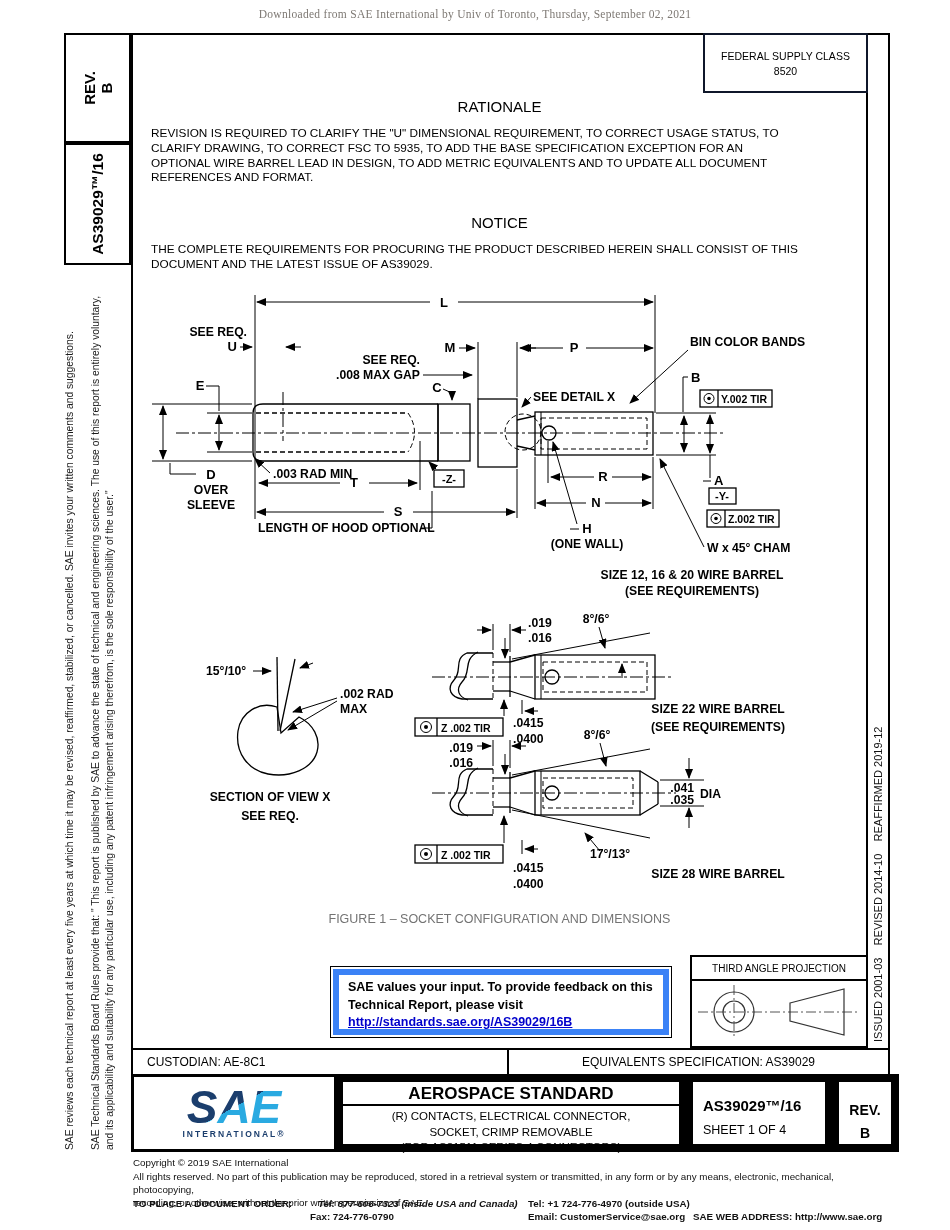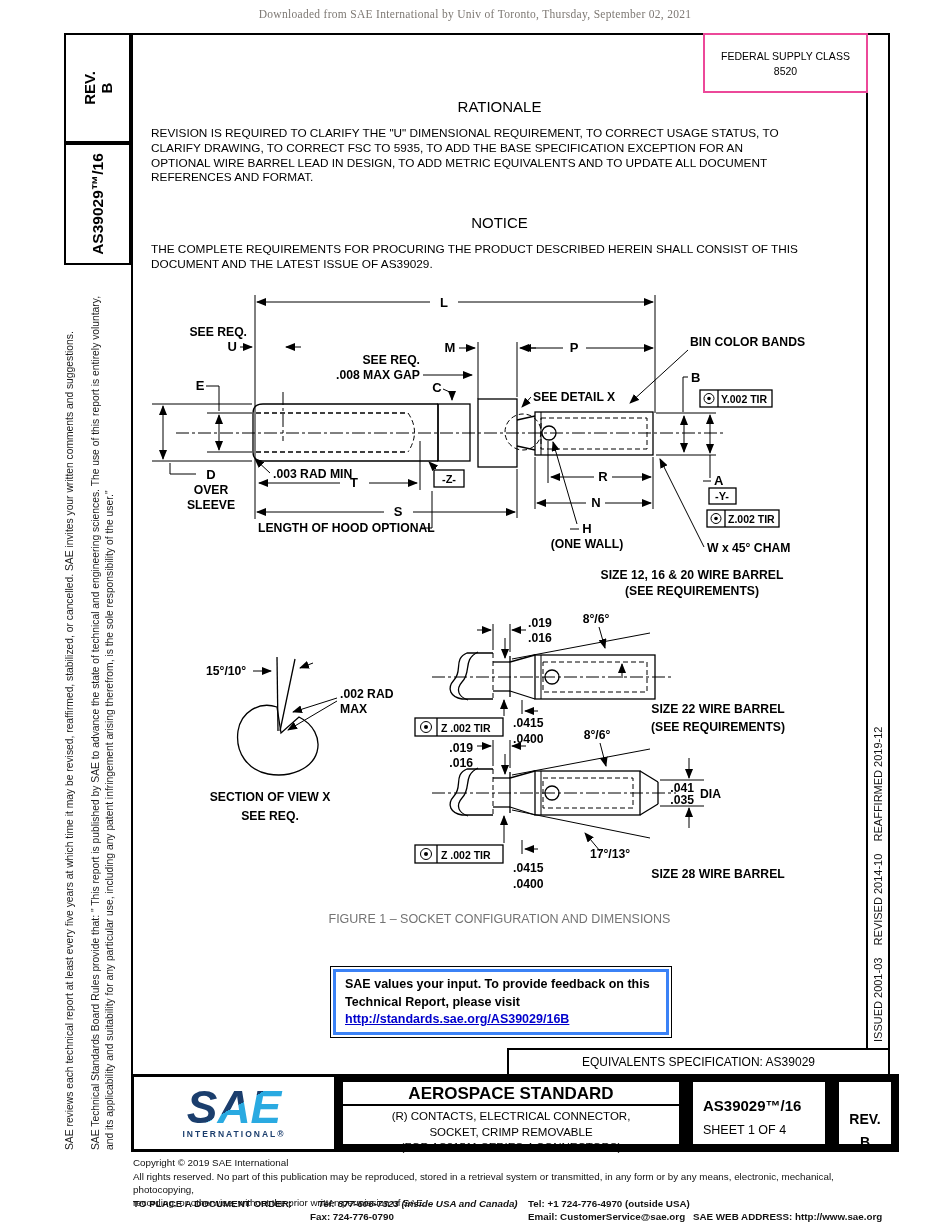--- a/index.html
+++ b/index.html
@@ -13,26 +13,26 @@
     top: 8px; left: 0; width: 100%; text-align: center;
     font-family: "Liberation Serif", "DejaVu Serif", serif;
     font-size: 11.5px; color: #7d7873; letter-spacing: .3px;
   }
   .main-border { left:131px; top:33px; width:759px; height:1119px; border:2px solid #000; }
   .right-strip-line { left:866px; top:33px; width:2px; height:1015px; background:#000; }
   .side-box { left:64px; width:67px; border:2px solid #000; display:flex; align-items:center; justify-content:center; background:#fff; }
   .vtext { transform: rotate(-90deg); white-space: pre-line; text-align:center; font-weight:bold; }
   .legal { transform-origin: 0 0; transform: rotate(-90deg); font-size:10.3px; line-height:13.5px; color:#1a1a1a; }
   .rstatus { transform-origin: 0 0; transform: rotate(-90deg); font-size:11px; white-space:pre; color:#111; }
-  .fsc-box { left:703px; top:33px; width:165px; height:60px; border:2px solid #ec4899; text-align:center; font-size:10.5px; padding-top:14px; line-height:15px; }
+  .fsc-box { left:703px; top:33px; width:165px; height:60px; border:2px solid #0f172a; text-align:center; font-size:10.5px; padding-top:14px; line-height:15px; }
   .heading { left:131px; width:737px; text-align:center; font-size:15px; }
   .bodytext { left:151px; width:730px; font-size:11.8px; line-height:14.8px; white-space:pre-line; }
   .caption { left:131px; width:737px; text-align:center; font-size:12.5px; color:#737373; }
   .feedback-outer { left:330px; top:966px; width:342px; height:72px; border:1px solid #000; padding:2px; }
-  .feedback-inner { border:3px solid #3b82f6; width:100%; height:100%; padding:4px 9px; font-size:12.5px; font-weight:bold; line-height:17.5px; }
+  .feedback-inner { border:6px solid #3b82f6; width:100%; height:100%; padding:4px 9px; font-size:12.5px; font-weight:bold; line-height:17.5px; }
   .feedback-inner a { color:#0000cc; text-decoration:underline; }
   .proj-box { left:690px; top:955px; width:178px; height:93px; border:2px solid #000; }
   .proj-head { height:24px; line-height:23px; text-align:center; font-size:10px; border-bottom:2px solid #000; }
   .info-cell { top:1048px; height:28px; border:2px solid #000; font-size:12px; line-height:24px; background:#fff; }
   .tb-cell { top:1074px; height:78px; border:8px solid #000000; background:#fff; }
   .tb-title { font-size:17px; font-weight:bold; text-align:center; padding-top:2px; height:24px; border-bottom:2px solid #000; }
   .tb-sub { font-size:11.5px; line-height:15.5px; text-align:center; padding-top:3px; white-space:pre-line; }
   .footer { font-size:9.8px; color:#111; }
   .footer-bold { font-weight:bold; }
   svg { font-family:"Liberation Sans", sans-serif; }
@@ -333,21 +333,32 @@
   <div class="abs caption" style="top:912px;">FIGURE 1 – SOCKET CONFIGURATION AND DIMENSIONS</div>
 
   <div class="abs feedback-outer">
     <div class="feedback-inner">
       <div>SAE values your input. To provide feedback on this</div>
       <div>Technical Report, please visit</div>
       <a href="#">http://standards.sae.org/AS39029/16B</a>
     </div>
   </div>
 
-
+  <div class="abs proj-box">
+    <div class="proj-head">THIRD ANGLE PROJECTION</div>
+    <svg width="174" height="62" viewBox="0 0 174 62">
+      <line x1="6" y1="31" x2="168" y2="31" stroke="#555" stroke-width="1" stroke-dasharray="10 3 2 3"></line>
+      <line x1="42" y1="4" x2="42" y2="58" stroke="#555" stroke-width="1" stroke-dasharray="10 3 2 3"></line>
+      <circle cx="42" cy="31" r="20" fill="none" stroke="#333" stroke-width="1.2"></circle>
+      <circle cx="42" cy="31" r="11" fill="none" stroke="#333" stroke-width="1.2"></circle>
+      <path d="M98,22 L152,8 L152,54 L98,40 Z" fill="none" stroke="#333" stroke-width="1.2"></path>
+    </svg>
+  </div>
+
+  <div class="abs info-cell" style="left:131px; width:378px; padding-left:14px;">CUSTODIAN: AE-8C1</div>
   <div class="abs info-cell" style="left:507px; width:383px; text-align:center;">EQUIVALENTS SPECIFICATION: AS39029</div>
 
   <div class="abs tb-cell" style="left:131px; width:206px; border-width:3px; display:flex; align-items:center; justify-content:center;">
     <svg width="150" height="60" viewBox="0 0 150 60">
       <defs>
         <linearGradient id="saeg" x1="0" y1="0" x2="1" y2="1">
           <stop offset="0.5" stop-color="#1B3E6D"></stop>
           <stop offset="0.5" stop-color="#2AAAE1"></stop>
         </linearGradient>
       </defs>
@@ -358,21 +369,21 @@
   <div class="abs tb-cell" style="left:335px; width:352px;">
     <div class="tb-title">AEROSPACE STANDARD</div>
     <div class="tb-sub">(R) CONTACTS, ELECTRICAL CONNECTOR,
 SOCKET, CRIMP REMOVABLE
 (FOR AS81511 SERIES 4 CONNECTORS)</div>
   </div>
   <div class="abs tb-cell" style="left:685px; width:148px; padding:15px 0 0 10px;">
     <div style="font-size:15px; font-weight:bold;">AS39029™/16</div>
     <div style="font-size:12.5px; margin-top:9px;">SHEET 1 OF 4</div>
   </div>
-  <div class="abs tb-cell" style="left:831px; width:68px; text-align:center; padding-top:29px;">
+  <div class="abs tb-cell" style="left:831px; width:68px; text-align:center; padding-top:20px;">
     <div style="font-size:14px; font-weight:bold;">REV.</div>
     <div style="font-size:14px; font-weight:bold; margin-top:7px;">B</div>
   </div>
 
   <div class="abs footer" style="left:133px; top:1157px;">Copyright © 2019 SAE International</div>
   <div class="abs footer" style="left:133px; top:1170px; width:757px; white-space:pre-line; line-height:13px;">All rights reserved. No part of this publication may be reproduced, stored in a retrieval system or transmitted, in any form or by any means, electronic, mechanical, photocopying,
 recording, or otherwise, without the prior written permission of SAE.</div>
   <div class="abs footer footer-bold" style="left:133px; top:1198px;">TO PLACE A DOCUMENT ORDER:</div>
   <div class="abs footer footer-bold" style="left:318px; top:1198px;font-style:italic;">Tel: 877-606-7323 (inside USA and Canada)</div>
   <div class="abs footer footer-bold" style="left:528px; top:1198px;">Tel: +1 724-776-4970 (outside USA)</div>

